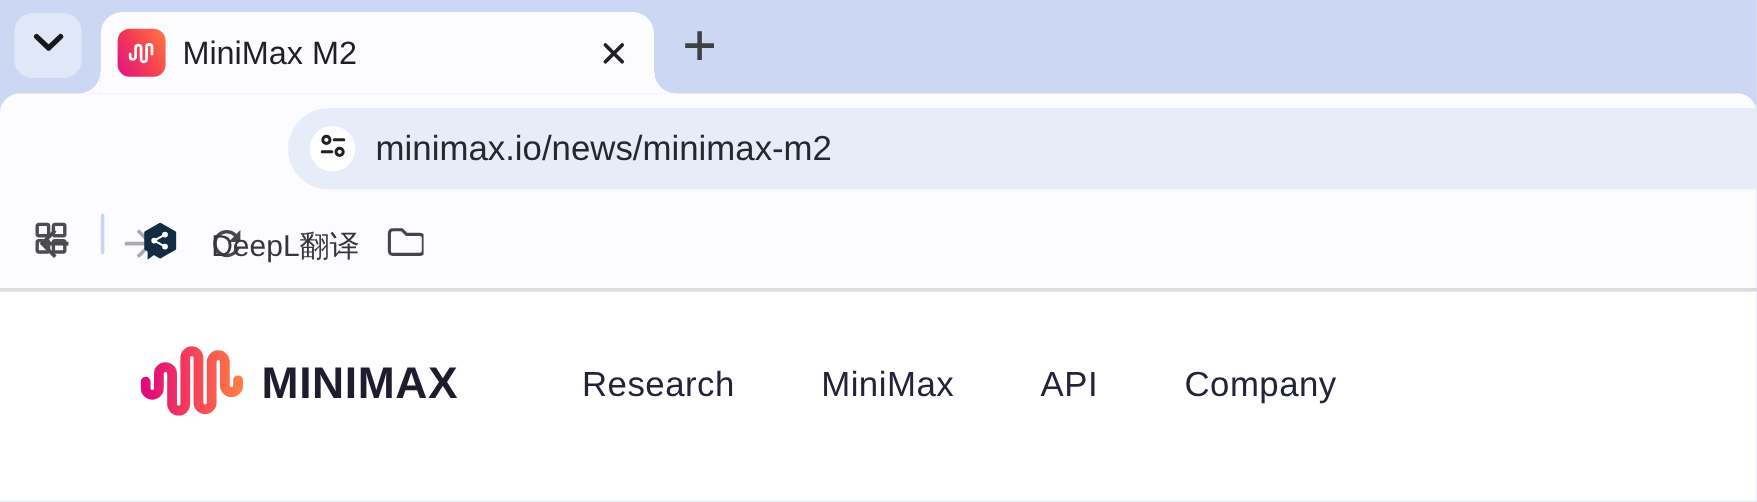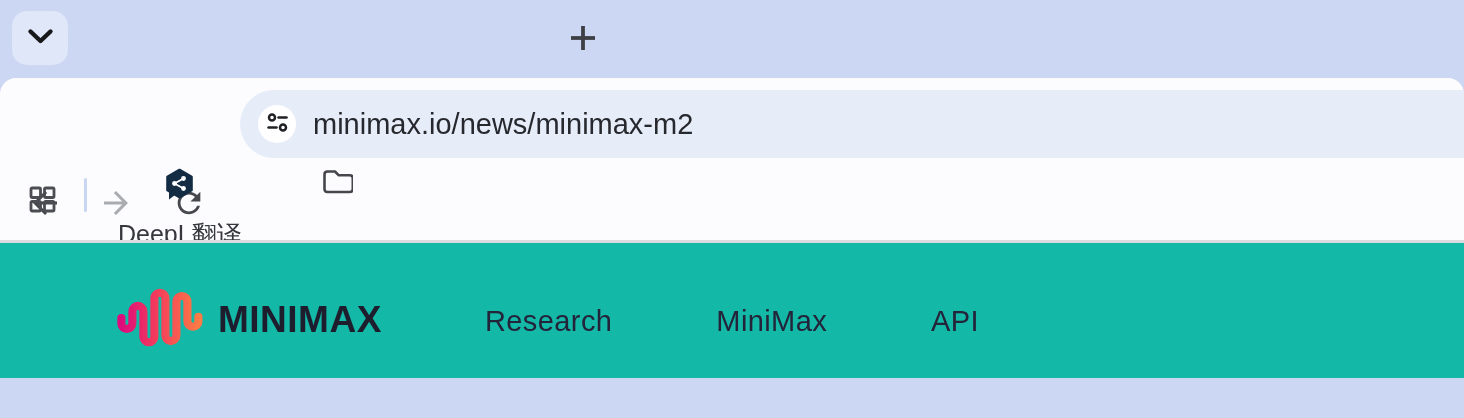--- a/index.html
+++ b/index.html
@@ -59,47 +59,61 @@
     position:absolute;left:18px;top:15px;width:38px;height:38px;border-radius:50%;
     background:#ffffff;display:flex;align-items:center;justify-content:center;cursor:pointer;
   }
   .url-text{position:absolute;left:73px;top:0;height:68px;display:flex;align-items:center;
     font-size:29px;color:#26282d;white-space:nowrap;}
   
   .bookmarks{position:absolute;left:0;top:90px;width:100%;height:72px;}
   .apps-grid-btn{position:absolute;left:20px;top:11px;width:44px;height:44px;border-radius:8px;
     display:flex;align-items:center;justify-content:center;cursor:pointer;}
   .bm-divider{position:absolute;left:84px;top:10px;width:3px;height:34px;background:#c9d6f2;border-radius:2px;}
-  .bookmark{position:absolute;top:0;height:72px;display:flex;align-items:center;gap:13px;cursor:pointer;flex-direction:column;}
+  .bookmark{position:absolute;top:0;height:72px;display:flex;align-items:center;gap:27px;cursor:pointer;}
   .bm-deepl{left:118px;}
   .bm-folder{left:322px;}
   .bookmark .bm-label{font-size:25px;color:#35373c;white-space:nowrap;}
   
   .page-divider{position:absolute;left:0;top:240px;width:100%;height:3px;background:#dbdbe0;}
-  .page{position:absolute;left:0;top:243px;width:100%;height:135px;background:#14b8a6;}
+  .page{position:absolute;left:0;top:243px;width:100%;height:175px;background:#ffffff;}
   .brand-row{position:absolute;left:117px;top:43px;height:68px;display:flex;align-items:center;}
   .wordmark{margin-left:13px;font-size:37px;font-weight:800;letter-spacing:0.5px;color:#1d1d2e;}
-  .site-nav{position:absolute;left:485px;top:58px;height:40px;display:flex;align-items:center;gap:104px;}
+  .site-nav{position:absolute;left:485px;top:58px;height:40px;display:flex;align-items:center;gap:72px;}
   .site-nav a{font-size:29px;letter-spacing:0.4px;color:#23243a;text-decoration:none;white-space:nowrap;cursor:pointer;}
 </style>
 </head>
 <body>
 
 <div class="browser">
 
   <div class="tabstrip">
 
     <div class="tab-search-btn">
       <span>
         <svg width="27" height="17" viewBox="0 0 27 17" fill="none">
           <polyline points="3.5,3.5 13.5,13 23.5,3.5" stroke="#17181a" stroke-width="4.4" stroke-linecap="round" stroke-linejoin="round"></polyline>
         </svg>
       </span>
     </div>
 
+    <div class="tab">
+      <span class="favicon">
+        <svg width="26" height="26" viewBox="0 0 24 24" fill="none">
+          <path d="M3.2,13 v2 a2.1,2.1 0 0 0 4.2,0 V8.2 a2.1,2.1 0 0 1 4.2,0 v8.6 a2.1,2.1 0 0 0 4.2,0 V7.6 a2.1,2.1 0 0 1 4.2,0 V13" stroke="#ffffff" stroke-width="2.1" stroke-linecap="round" stroke-linejoin="round"></path>
+        </svg>
+      </span>
+      <span class="tab-title">MiniMax M2</span>
+      <span class="tab-close">
+        <svg width="23" height="23" viewBox="0 0 23 23" fill="none">
+          <line x1="4.5" y1="4.5" x2="18.5" y2="18.5" stroke="#1f2124" stroke-width="3.1" stroke-linecap="round"></line>
+          <line x1="18.5" y1="4.5" x2="4.5" y2="18.5" stroke="#1f2124" stroke-width="3.1" stroke-linecap="round"></line>
+        </svg>
+      </span>
+    </div>
 
     <div class="new-tab-btn">
       <span>
         <svg width="32" height="32" viewBox="0 0 32 32" fill="none">
           <line x1="16" y1="4" x2="16" y2="28" stroke="#3e4045" stroke-width="3.8"></line>
           <line x1="4" y1="16" x2="28" y2="16" stroke="#3e4045" stroke-width="3.8"></line>
         </svg>
       </span>
     </div>
   </div>
@@ -200,16 +214,17 @@
           <path d="M4,30 v5 a5,5 0 0 0 10,0 V24 a5,5 0 0 1 10,0 v23 a5,5 0 0 0 10,0 V12 a5,5 0 0 1 10,0 v34 a5,5 0 0 0 10,0 V15 a5,5 0 0 1 10,0 v18 a5,5 0 0 0 10,0 v-4" stroke="url(#wv)" stroke-width="7.4" stroke-linecap="round" stroke-linejoin="round"></path>
         </svg>
       </span>
       <span class="wordmark">MINIMAX</span>
     </div>
 
     <nav class="site-nav">
       <a>Research</a>
       <a>MiniMax</a>
       <a>API</a>
+      <a>Company</a>
     </nav>
   </div>
 
 </div>
 
 </body></html>

